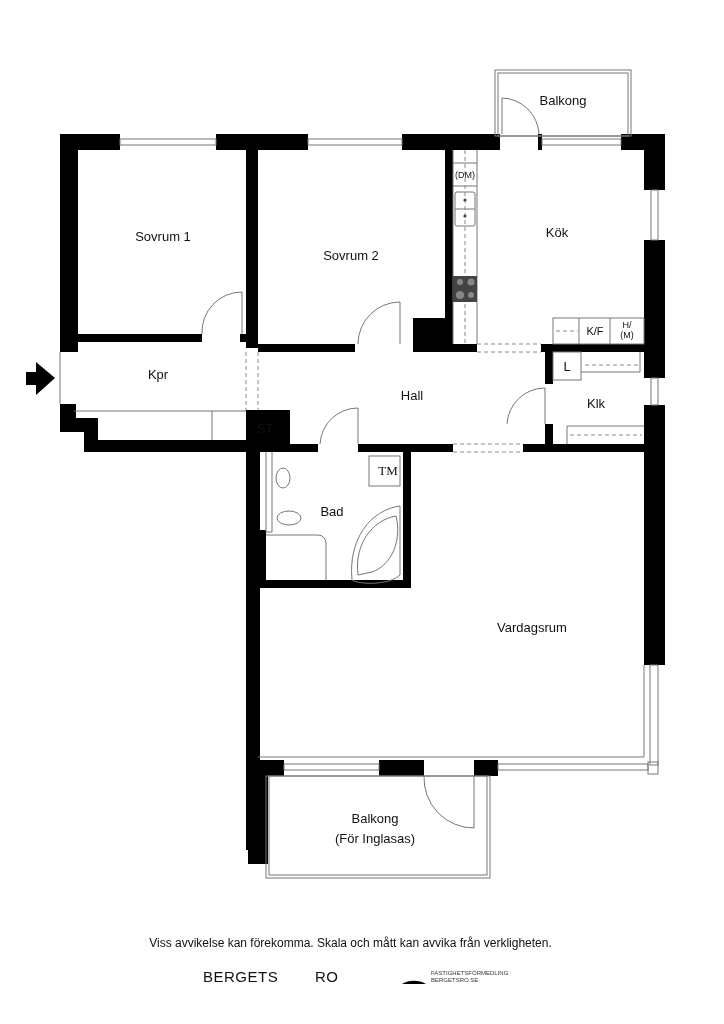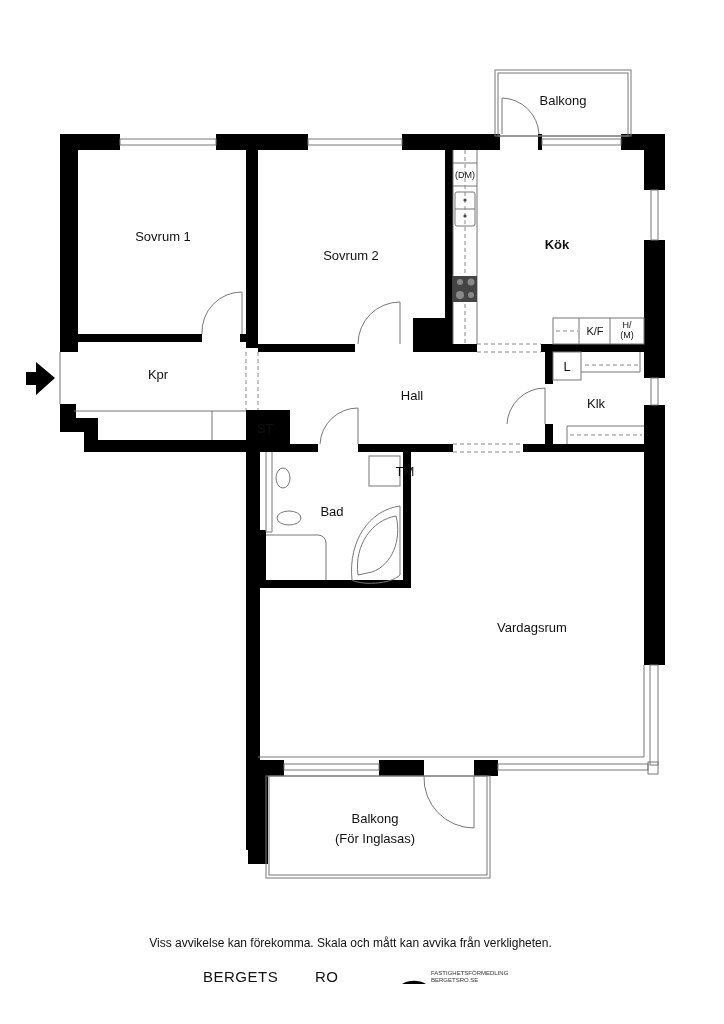--- a/index.html
+++ b/index.html
@@ -168,32 +168,32 @@
     <circle cx="465" cy="216" r="1.6"></circle>
   </g>
 
   <path d="M26 372 L36 372 L36 362 L55 378 L36 395 L36 385 L26 385 Z" fill="#000"></path>
 
   <path d="M402 984 A20 16 0 0 1 426 984 Z" fill="#000"></path>
 </svg>
 
 <div class="label" style="left:163px;top:236px;">Sovrum 1</div>
 <div class="label" style="left:351px;top:239px;margin-top:16px;">Sovrum 2</div>
-<div class="label" style="left:557px;top:244px;font-weight:bold;">Kök</div>
+<div class="label" style="left:557px;top:232px;">Kök</div>
 <div class="label" style="left:563px;top:100px;">Balkong</div>
 <div class="label" style="left:158px;top:374px;">Kpr</div>
 <div class="label" style="left:412px;top:395px;">Hall</div>
 <div class="label" style="left:596px;top:403px;">Klk</div>
 <div class="label" style="left:332px;top:511px;">Bad</div>
 <div class="label" style="left:532px;top:599px;margin-top:28px;">Vardagsrum</div>
 <div class="label" style="left:375px;top:818px;">Balkong</div>
 <div class="label med" style="left:375px;top:838px;">(För Inglasas)</div>
 
 <div class="label med" style="left:229px;top:428px;margin-left:36px;">ST</div>
-<div class="label med" style="left:405px;top:471px;">TM</div>
+<div class="label med" style="left:388px;top:471px;font-family:Liberation Serif, serif;">TM</div>
 <div class="label med" style="left:567px;top:366px;">L</div>
 <div class="label small" style="left:465px;top:175px;">(DM)</div>
 <div class="label" style="left:595px;top:331px;font-size:11px;">K/F</div>
 <div class="label small" style="left:627px;top:325px;">H/</div>
 <div class="label small" style="left:627px;top:335px;">(M)</div>
 
 <div class="footer-note">Viss avvikelse kan förekomma. Skala och mått kan avvika från verkligheten.</div>
 <div class="logo" style="left:183px;margin-left:20px;">BERGETS</div>
 <div class="logo" style="left:315px;">RO</div>
 <div class="logo-tiny" style="left:431px;top:970px;">FASTIGHETSFÖRMEDLING</div>

